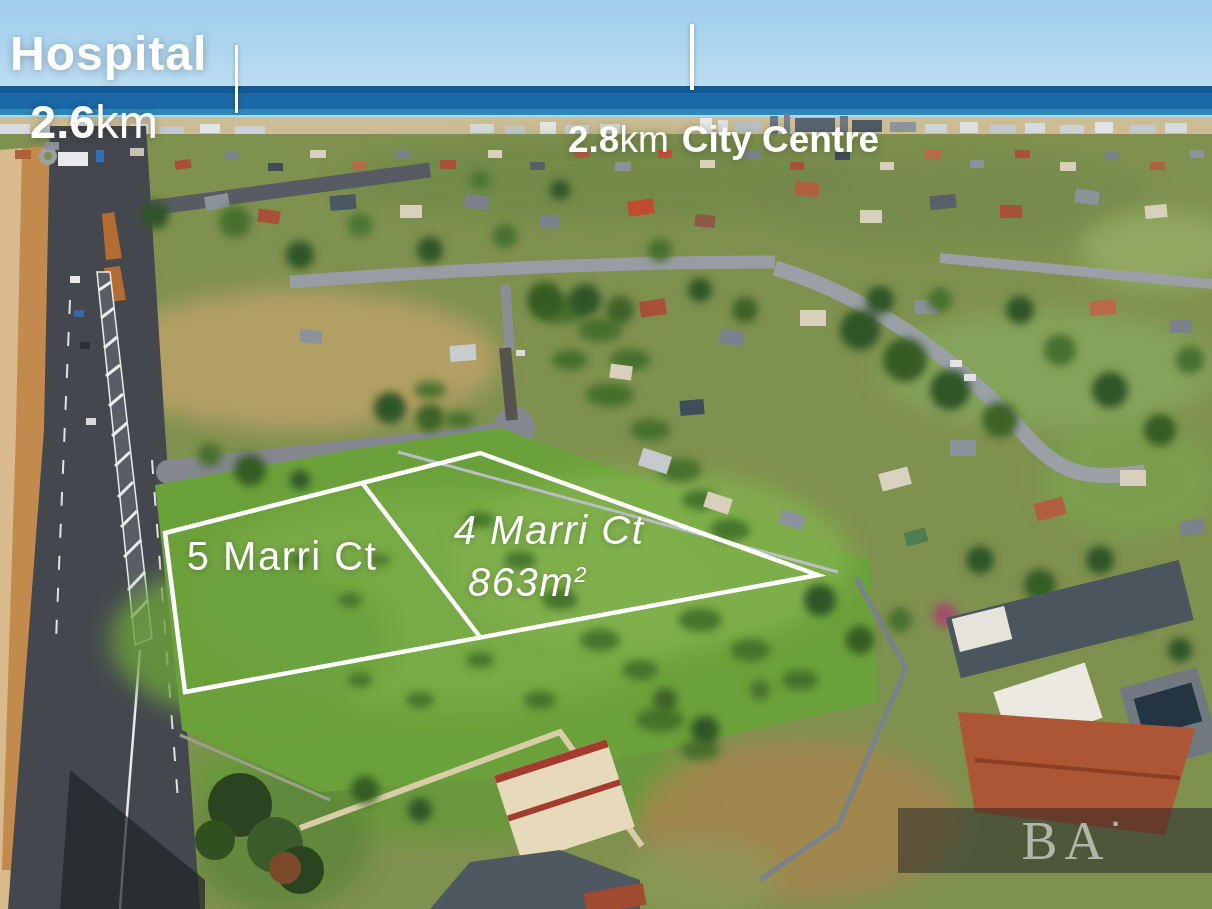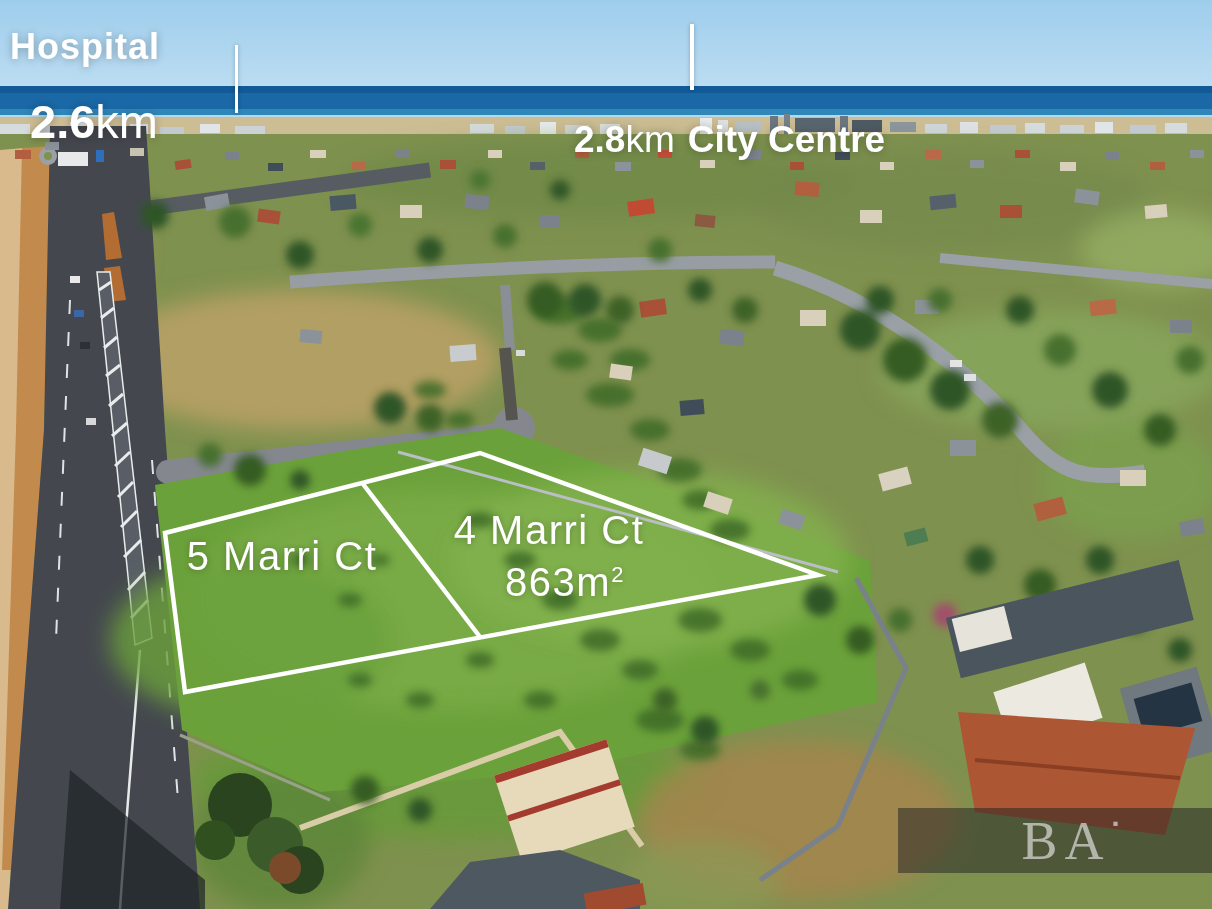--- a/index.html
+++ b/index.html
@@ -1,37 +1,37 @@
 <!DOCTYPE html>
 <html><head>
 <meta charset="utf-8">
 <style>
   html,body{margin:0;padding:0;background:#111;}
   .stage{position:relative;width:1212px;height:909px;overflow:hidden;background:#7f914f;font-family:"Liberation Sans",sans-serif;}
   .scene{position:absolute;left:0;top:0;width:1212px;height:909px;display:block;}
   .overlay-lines{position:absolute;left:0;top:0;width:1212px;height:909px;pointer-events:none;}
 
   .anno{position:absolute;color:#fff;white-space:nowrap;text-shadow:0 1px 8px rgba(0,0,0,.28);}
-  .hospital-title{left:10px;top:26px;font-size:36px;font-weight:700;letter-spacing:1px;}
+  .hospital-title{left:10px;top:26px;font-size:48px;font-weight:700;letter-spacing:1px;}
   .hospital-distance{left:30px;top:94px;font-size:47px;}
   .b{font-weight:700;text-align:center;}
   .rg{font-weight:400;text-align:right;}
-  .city-label{left:568px;top:119px;font-size:37px;font-weight:700;margin-left:6px;}
+  .city-label{left:568px;top:119px;font-size:37px;font-weight:700;}
   .city-label .rg{font-weight:400;}
   .city-label .title{margin-left:13px;}
 
   .marker-line{position:absolute;background:#ffffff;box-shadow:0 0 4px rgba(0,0,0,.25);}
   .line-hospital{left:235px;top:45px;width:3px;height:68px;}
   .line-city{left:690px;top:24px;width:4px;height:66px;}
 
   .lot-label{position:absolute;color:#fff;text-align:center;font-size:40px;font-weight:400;letter-spacing:1.5px;text-shadow:0 1px 6px rgba(0,0,0,.25);}
   .lot2-name{left:152px;top:534px;width:260px;}
   .lot2-area{left:178px;top:580px;width:200px;}
-  .lot4-name{left:419px;top:508px;width:260px;}
-  .lot4-area{left:465px;top:560px;width:200px;}
+  .lot4-name{left:419px;top:508px;width:260px;font-style:italic;}
+  .lot4-area{left:428px;top:560px;width:200px;font-style:italic;}
   .lot-label sup{font-size:.55em;}
 
   .watermark{position:absolute;left:898px;top:808px;width:351px;height:65px;background:rgba(30,32,36,.5);display:flex;align-items:center;justify-content:center;font-family:"Liberation Serif",serif;color:rgba(240,240,240,.62);font-size:54px;letter-spacing:7px;line-height:1;}
   .wm-sep{font-size:17px;align-self:flex-start;margin:7px 7px 0 2px;letter-spacing:0;}
 </style>
 </head>
 <body>
 
 <div class="stage">
 

